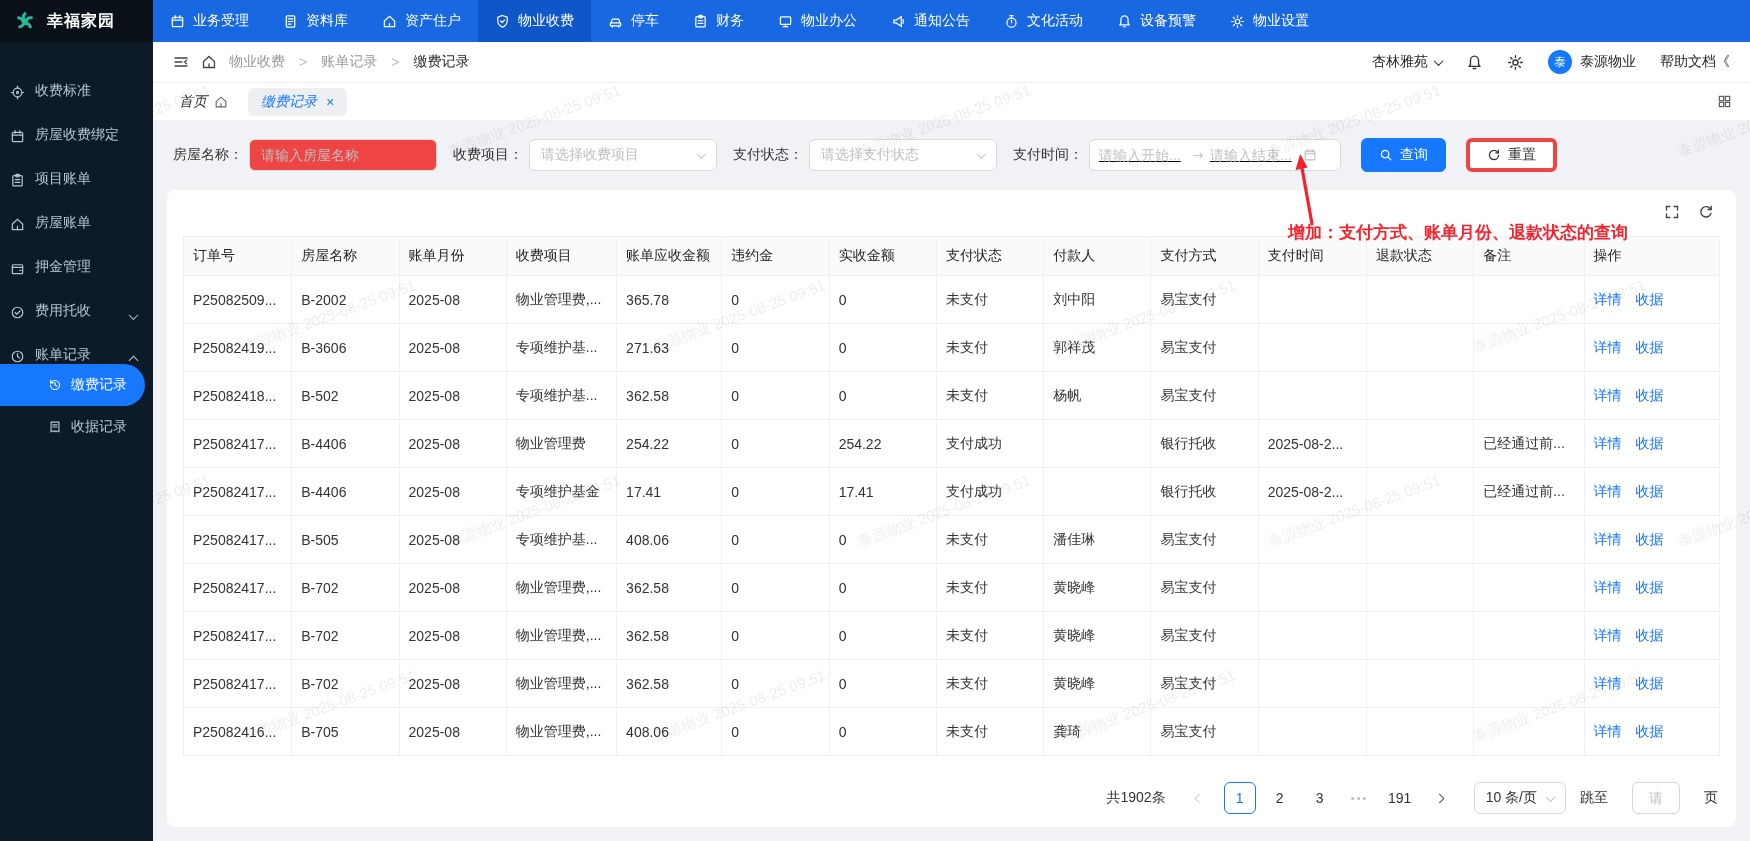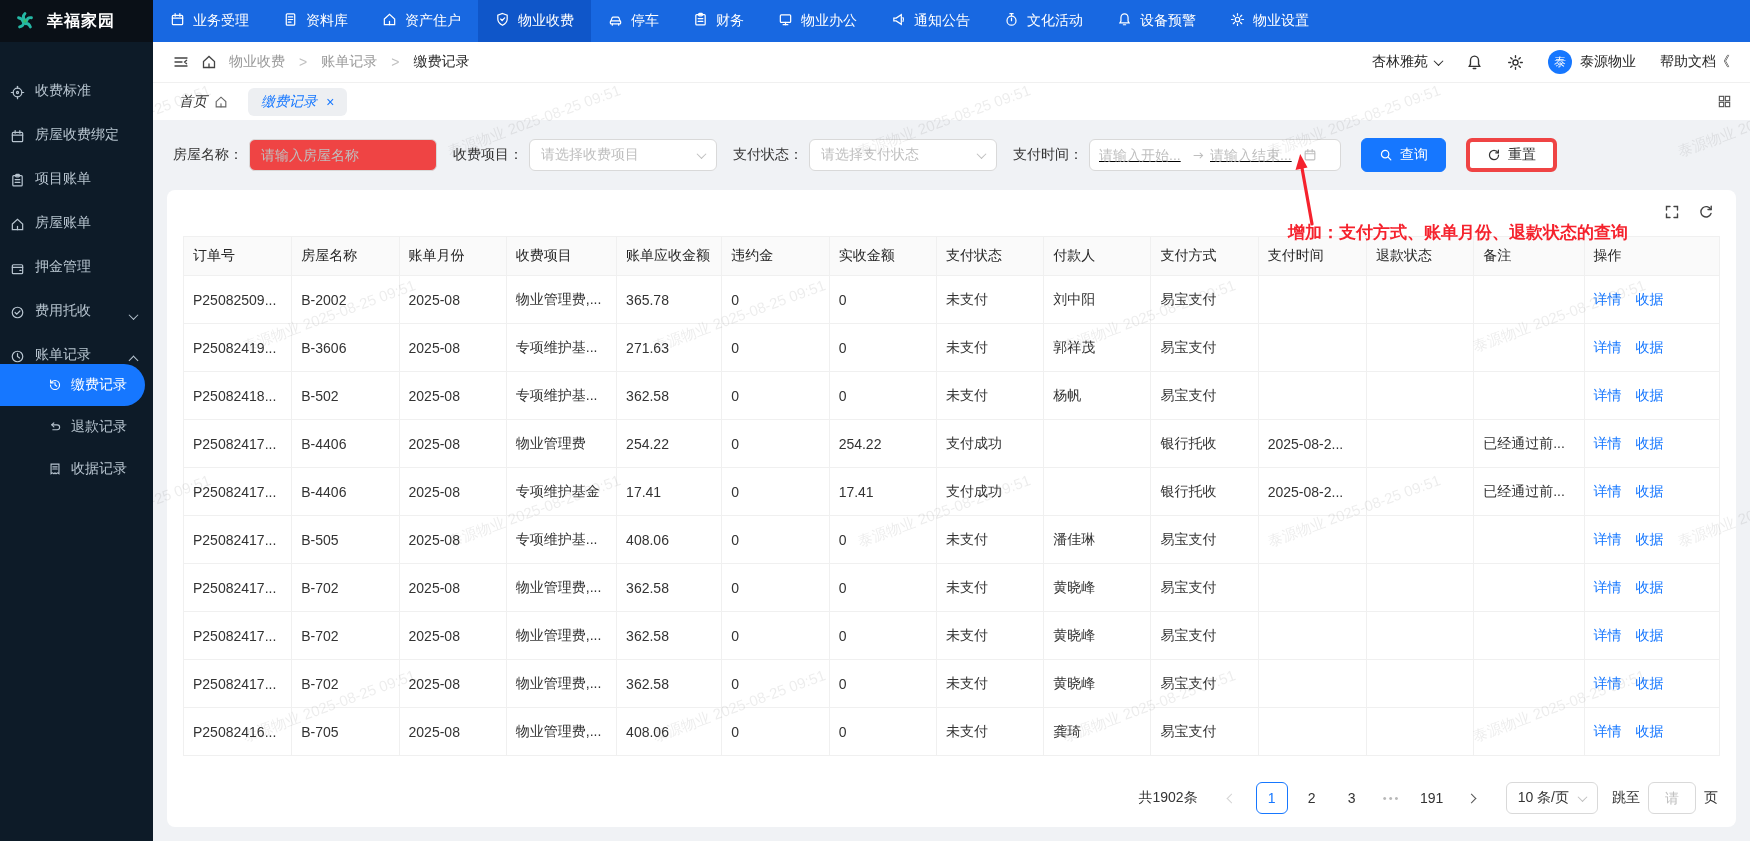--- a/index.html
+++ b/index.html
@@ -6,21 +6,21 @@
   html,body { width:1750px; height:841px; overflow:hidden;
     font-family:"Liberation Sans","DejaVu Sans",sans-serif; font-size:14px; color:#333; }
   body { position:relative; background:#f0f2f5; }
   svg.ic { display:block; }
 
   
   .topbar { display:flex; height:42px; }
   .logo-area { width:153px; background:#0a1017; display:flex; align-items:center; gap:9px; padding-left:12px; flex:none; }
   .app-name { color:#fff; font-size:16px; font-weight:700; letter-spacing:1px; white-space:nowrap; }
   .topnav { flex:1; background:#1868e1; display:flex; align-items:stretch; overflow:hidden; }
-  .nav-item { display:flex; align-items:flex-start; gap:8px; padding:12px 17px; color:#fff; font-size:14px; cursor:pointer; white-space:nowrap; }
+  .nav-item { display:flex; align-items:center; gap:8px; padding:12px 17px; color:#fff; font-size:14px; cursor:pointer; white-space:nowrap; }
   .nav-item.active { background:#0f56c9; }
 
   
   .main { display:flex; height:calc(100% - 42px); }
   .sidebar { width:153px; flex:none; background:#0d1b28; padding-top:14px; }
   .side-item { height:44px; display:flex; align-items:flex-end; gap:10px; padding-left:10px; color:#b7c4cf; font-size:14px; cursor:pointer; }
   .side-item .chev { margin-left:auto; margin-right:16px; }
   .side-sub { height:42px; display:flex; align-items:center; gap:9px; padding-left:48px; color:#b7c4cf; font-size:14px; cursor:pointer; }
   .side-sub.active { background:#1677ff; color:#fff; border-radius:0 21px 21px 0; width:145px; }
 
@@ -68,21 +68,21 @@
   td a + a { margin-left:14px; }
 
   
   .pag { margin-top:auto; height:58px; display:flex; align-items:center; justify-content:flex-end; gap:8px; padding-right:2px; color:#333; flex:none; }
   .pg-total { margin-right:10px; }
   .pg-btn { min-width:32px; height:32px; border-radius:6px; display:flex; align-items:center; justify-content:center; cursor:pointer; }
   .pg-btn.current { border:1px solid #1677ff; color:#1677ff; }
   .pg-arrow { color:#555; } .pg-arrow.disabled { color:#d4d4d4; }
   .pg-dots { color:#b8b8b8; letter-spacing:2px; font-size:11px; }
   .size-sel { height:32px; border:1px solid #d9d9d9; border-radius:6px; background:#fff; display:flex; align-items:center; gap:10px; padding:0 11px; margin-left:10px; cursor:pointer; }
-  .jump-wrap { display:flex; align-items:center; gap:8px; margin-left:6px; }
+  .jump-wrap { display:flex; align-items:center; gap:24px; margin-left:6px; }
   .jump-input { width:48px; height:32px; border:1px solid #d9d9d9; border-radius:6px; text-align:center; outline:none; font-size:14px; }
 
   
   .chev { display:inline-block; width:7px; height:7px; border-right:1.6px solid currentColor; border-bottom:1.6px solid currentColor; }
   .chev.down { transform:rotate(45deg) translate(-1px,-1px); }
   .chev.up { transform:rotate(225deg); }
   .chev.left { transform:rotate(135deg); }
   .chev.right { transform:rotate(-45deg); }
   .chev.gray { color:#bfbfbf; }
 
@@ -352,26 +352,20 @@
           <use href="#i-clock"></use>
         </svg>
         <span>账单记录</span>
         <span class="chev up"></span>
       </div>
     <div class="side-sub active">
         <svg class="ic" width="14" height="14" fill="none" stroke="currentColor" stroke-width="1.3" stroke-linecap="round">
           <use href="#i-hist"></use>
         </svg>
         <span>缴费记录</span>
-      </div>
-    <div class="side-sub">
-        <svg class="ic" width="14" height="14" fill="none" stroke="currentColor" stroke-width="1.3" stroke-linecap="round">
-          <use href="#i-return"></use>
-        </svg>
-        <span>退款记录</span>
       </div>
     <div class="side-sub">
         <svg class="ic" width="14" height="14" fill="none" stroke="currentColor" stroke-width="1.3" stroke-linecap="round">
           <use href="#i-receipt"></use>
         </svg>
         <span>收据记录</span>
       </div>
   </div>
 
   <div class="content">

